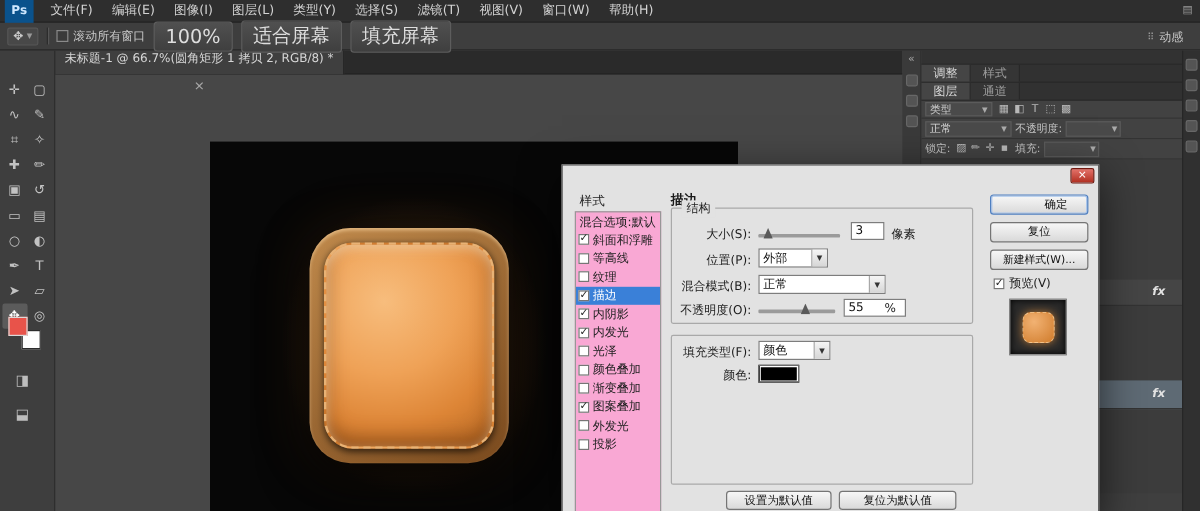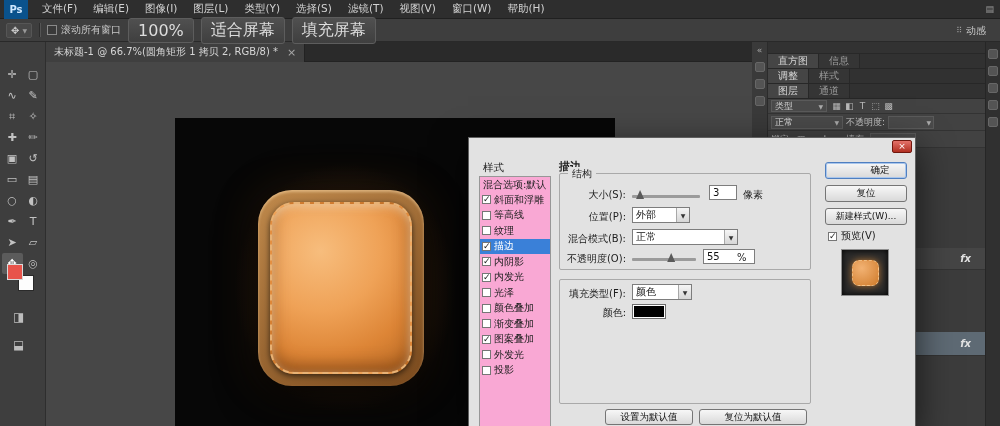--- a/index.html
+++ b/index.html
@@ -27,21 +27,21 @@
   .opt-btn{background:linear-gradient(#505050,#3f3f3f);border:1px solid #5d5d5d;border-radius:3px;
            color:#ddd;font-size:16px;padding:2px 9px;font-family:inherit;}
   .workspace{position:absolute;right:14px;top:0;height:23px;display:flex;align-items:center;gap:4px;
              color:#c8c8c8;font-size:10px;}
   .ws-grid{font-size:8px;color:#999;}
 
   
   .tabbar{position:absolute;left:0;top:42px;width:752px;height:20px;background:#2a2a2a;
           border-bottom:1px solid #232323;z-index:2;}
   .doc-tab{position:absolute;left:46px;top:0;height:20px;background:#3f3f3f;border-right:1px solid #222;
-           display:flex;align-items:center;gap:9px;padding:0 8px;color:#d6d6d6;font-size:10px;white-space:nowrap;}
+           display:flex;align-items:center;gap:9px;padding:0 8px;color:#d6d6d6;font-size:10px;white-space:nowrap;flex-direction:column;}
   .tab-close{color:#a8a8a8;font-size:11px;}
 
   
   .toolbar{position:absolute;left:0;top:42px;width:46px;height:384px;background:#3e3e3e;
            border-right:1px solid #2e2e2e;z-index:2;}
   .tools-grid{display:grid;grid-template-columns:21px 21px;justify-content:center;margin-top:22px;}
   .tool{height:21px;display:flex;align-items:center;justify-content:center;cursor:default;}
   .tool.sel{background:#5b5b5b;border-radius:2px;}
   .tglyph{color:#c2c2c2;font-size:11px;line-height:1;}
   .tool.sel .tglyph{color:#fff;}
@@ -136,21 +136,21 @@
   .btn-ok{left:356px;top:24px;width:82px;height:17px;border:1px solid #4f7fc0;box-shadow:0 0 0 1px #a9c6ec inset;padding-left:28px;}
   .btn-reset{left:356px;top:47px;width:82px;height:17px;}
   .btn-newstyle{left:356px;top:70px;width:82px;height:17px;font-size:9px;}
   .pv-row{position:absolute;left:359px;top:91px;display:flex;gap:4px;align-items:center;font-size:10px;color:#1d1d1d;}
   .preview-thumb{position:absolute;left:372px;top:111px;width:48px;height:47px;background:#2b2b2b;
                  border:1px solid #8f8f8f;box-shadow:inset 0 0 6px #000;}
   .thumb-btn{position:absolute;left:10px;top:10px;width:27px;height:26px;border-radius:7px;
              background:radial-gradient(circle at 35% 30%,#f2b273,#d07c2c);
              border:1px dashed rgba(255,220,170,.6);box-shadow:0 0 7px rgba(235,145,55,.7);}
   .def-btn1{left:136px;top:271px;width:88px;}
-  .def-btn2{left:230px;top:271px;width:108px;}
+  .def-btn2{left:230px;top:271px;width:98px;}
 </style>
 </head>
 <body>
 
 <div class="app">
 
   <div class="menubar">
     <div class="ps-logo">Ps</div>
     <div class="menu-items">
         <div class="menu-item">文件(F)</div>
@@ -278,24 +278,20 @@
         <div class="dstrip-icon"></div>
         <div class="dstrip-icon"></div>
         <div class="dstrip-icon"></div>
       </div>
   </div>
 
   <div class="panel-stack">
     <div class="pgap"></div>
     <div>
         <div class="ptabrow">
-          <div class="ptab act">直方图</div>
-          <div class="ptab">信息</div>
-        </div>
-        <div class="ptabrow">
           <div class="ptab act">调整</div>
           <div class="ptab">样式</div>
         </div>
         <div class="ptabrow">
           <div class="ptab act">图层</div>
           <div class="ptab">通道</div>
         </div>
       </div>
     <div class="lfilter">
       <div class="lf-dd">

